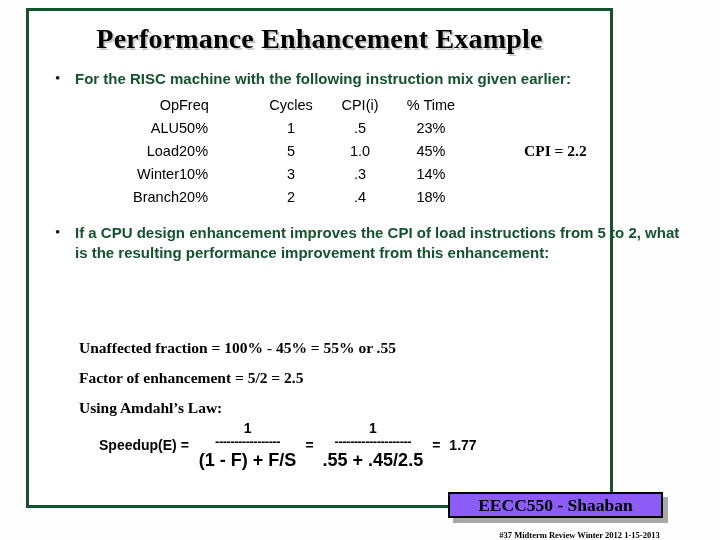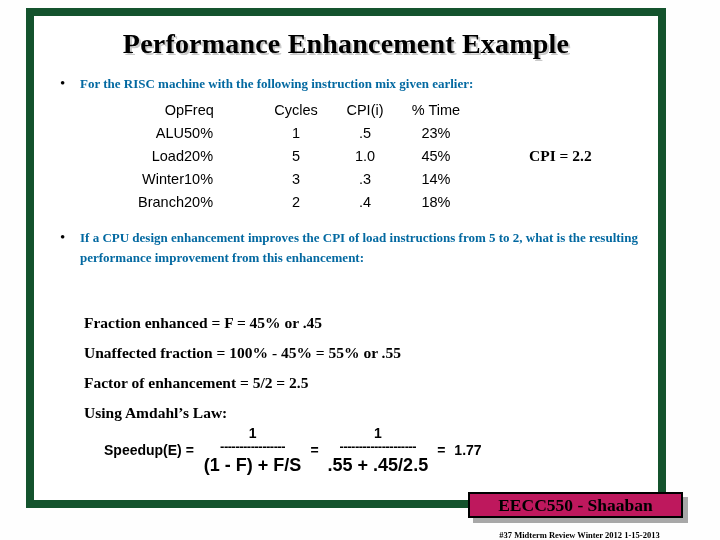--- a/index.html
+++ b/index.html
@@ -12,23 +12,23 @@
     background: #fefefe;
     font-family: "Liberation Serif", serif;
     overflow: hidden;
     position: relative;
   }
 
   #slide {
     position: absolute;
     left: 26px;
     top: 8px;
-    width: 640px;
+    width: 587px;
     height: 500px;
-    border: 8px solid #14532d;
+    border: 3px solid #14532d;
     box-sizing: border-box;
     background: #ffffff;
   }
 
   
   #title {
     position: absolute;
     left: 0;
     top: 12px;
     width: 100%;
@@ -51,25 +51,25 @@
     width: 22px;
     flex: 0 0 22px;
     font-size: 15px;
     line-height: 19px;
     color: #000;
     text-align: left;
     padding-left: 2px;
     box-sizing: border-box;
   }
   .bullet-text {
-    font-family: Liberation Serif, serif;
-    font-weight: bold;
-    font-size: 13px;
+    font-family: Liberation Sans, sans-serif;
+    font-weight: bold;
+    font-size: 15px;
     line-height: 19.5px;
-    color: #0369a1;
+    color: #14532d;
   }
 
   #bullet1 { left: 24px; top: 58px; width: 640px; }
   #bullet2 { left: 24px; top: 212px; width: 630px; }
 
   
   #mix-table {
     position: absolute;
     left: 76px;
     top: 85px;
@@ -142,25 +142,25 @@
     letter-spacing: -0.5px;
     line-height: 10px;
     height: 11px;
     overflow: hidden;
   }
   .frac .den { font-size: 18px; padding-top: 3px; }
 
   
   #footer-badge {
     position: absolute;
-    left: 468px;
+    left: 448px;
     top: 492px;
     width: 215px;
     height: 26px;
-    background: #be185d;
+    background: #8b5cf6;
     border: 2px solid #000;
     box-sizing: border-box;
     box-shadow: 5px 5px 0 #a8a8a8;
     display: flex;
     align-items: center;
     justify-content: center;
     font-family: "Liberation Serif", serif;
     font-weight: bold;
     font-size: 17.5px;
     color: #000;
@@ -235,21 +235,20 @@
     </tbody>
   </table>
 
   <div id="cpi-note">CPI = 2.2</div>
 
   <div class="bullet-row" id="bullet2">
     <div class="bullet-dot">•</div>
     <div class="bullet-text">If a CPU design enhancement improves the CPI of load instructions from 5 to 2,  what is the resulting performance improvement from this enhancement:</div>
   </div>
 
-  <div class="sol-line" id="sol1">Fraction enhanced =  F =  45%  or .45</div>
   <div class="sol-line" id="sol2">Unaffected fraction = 100% - 45% =  55%   or .55</div>
   <div class="sol-line" id="sol3">Factor of enhancement =  5/2 =  2.5</div>
   <div class="sol-line" id="sol4">Using Amdahl’s Law:</div>
 
   <div id="speedup">
     <span class="lbl">Speedup(E)  =</span>
     <span class="frac">
       <span class="num">1</span>
       <span class="bar">-----------------</span>
       <span class="den">(1 - F)  +  F/S</span>

